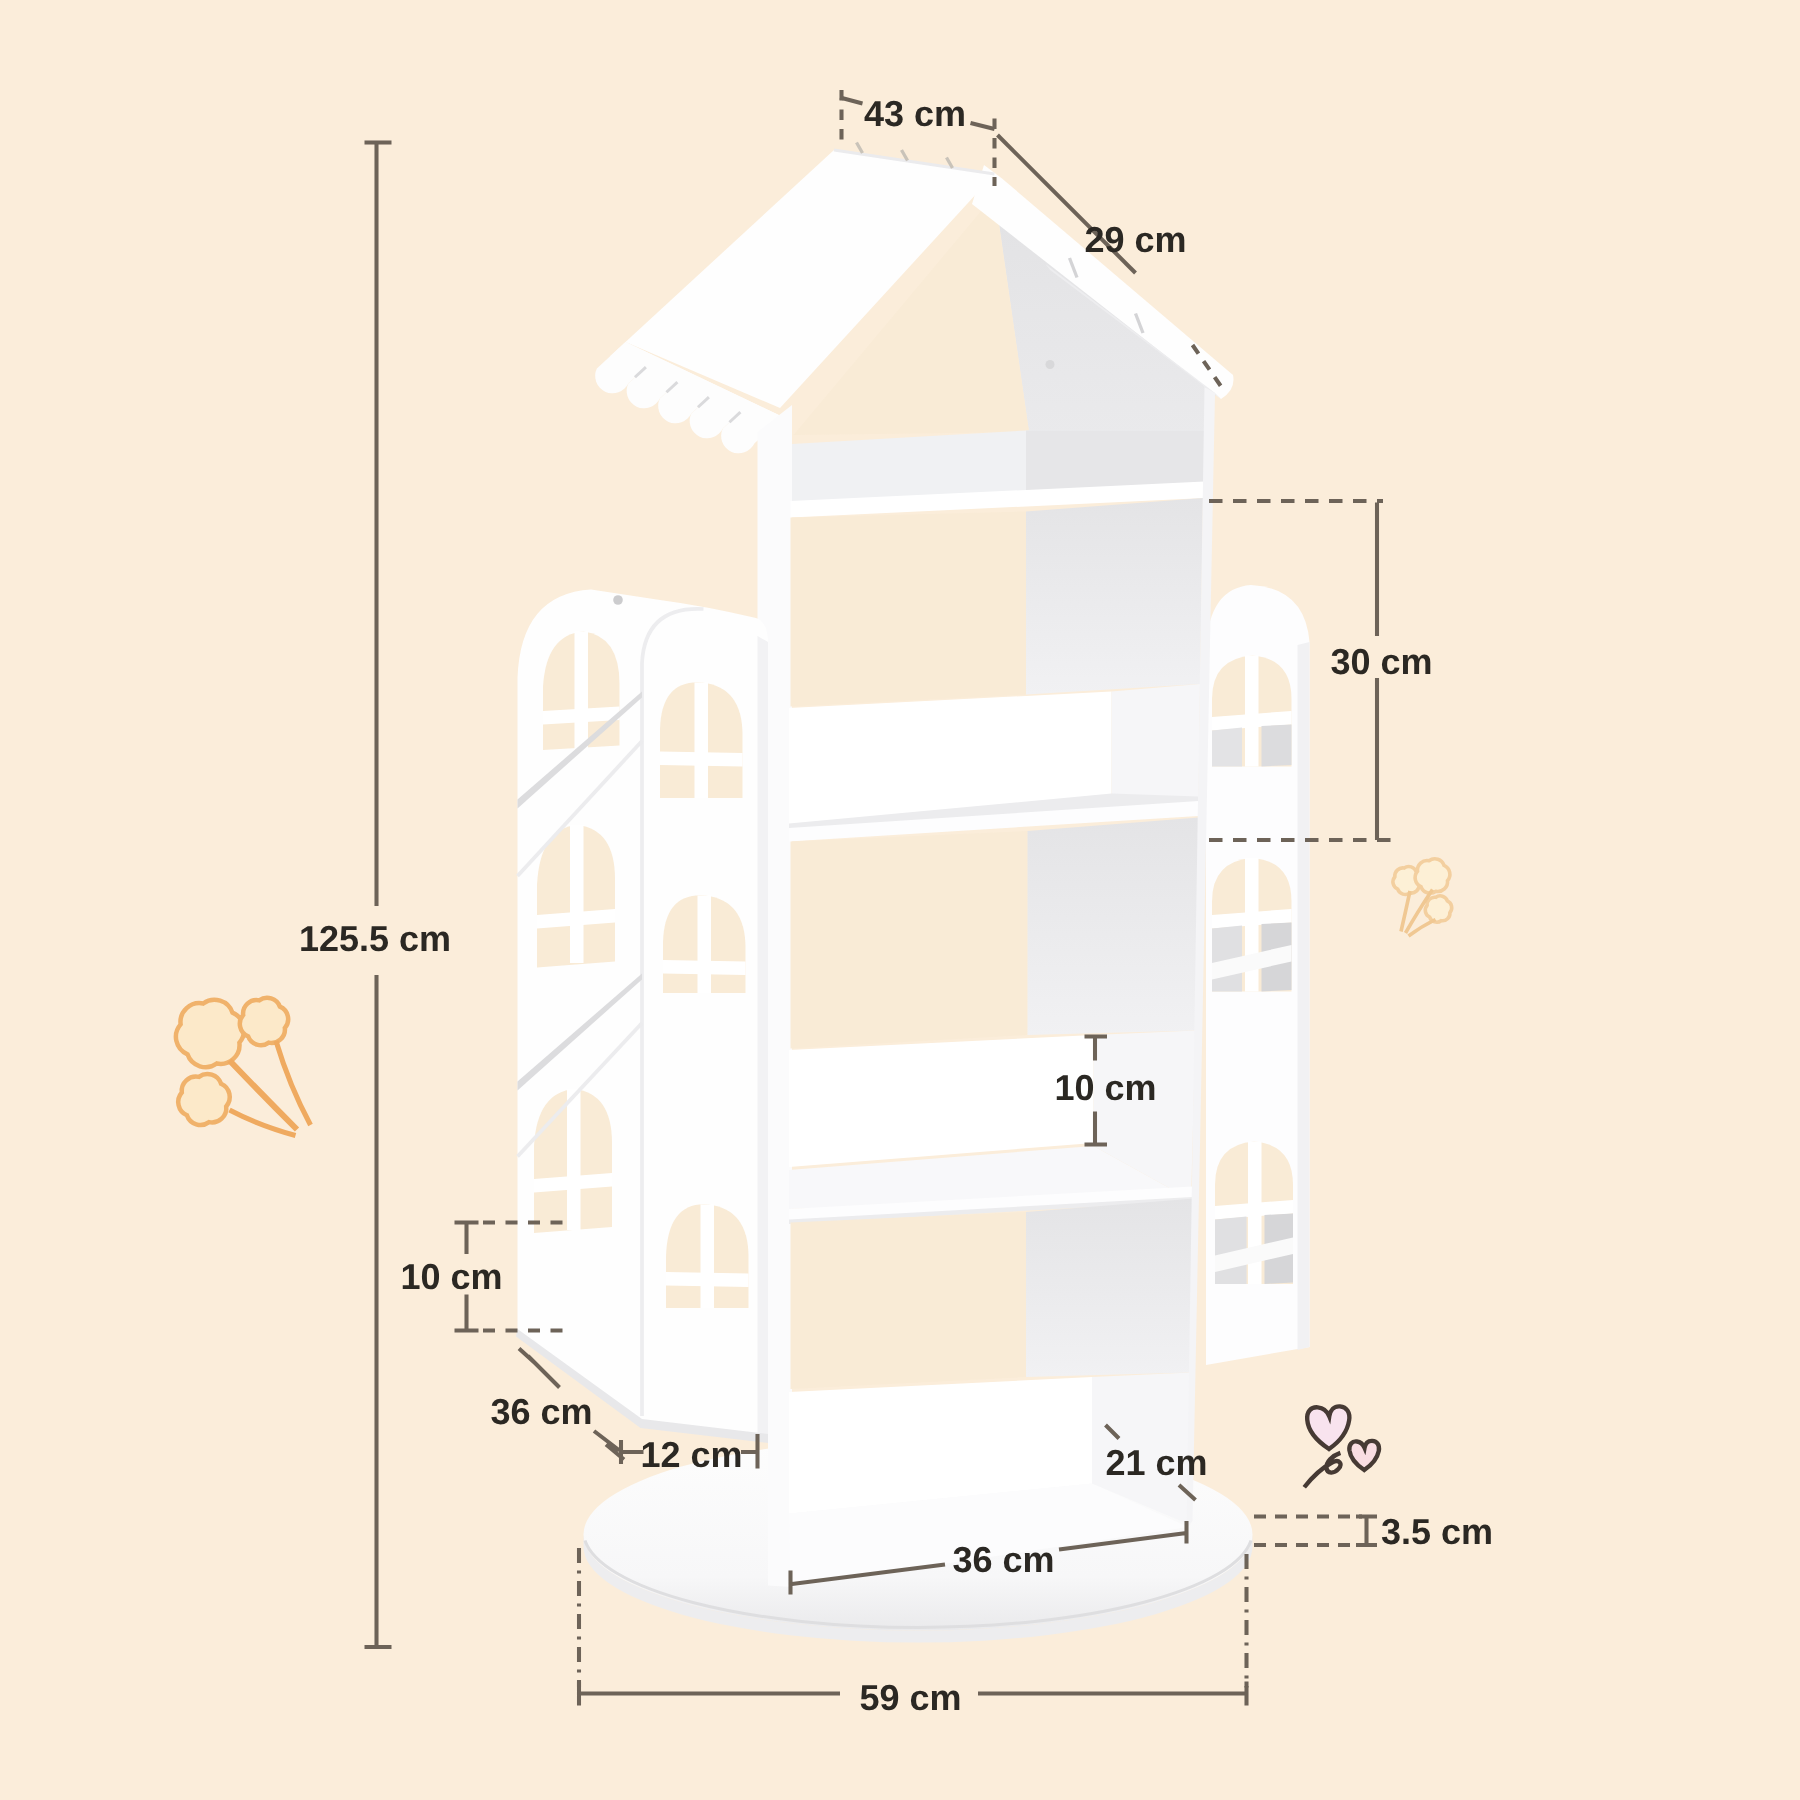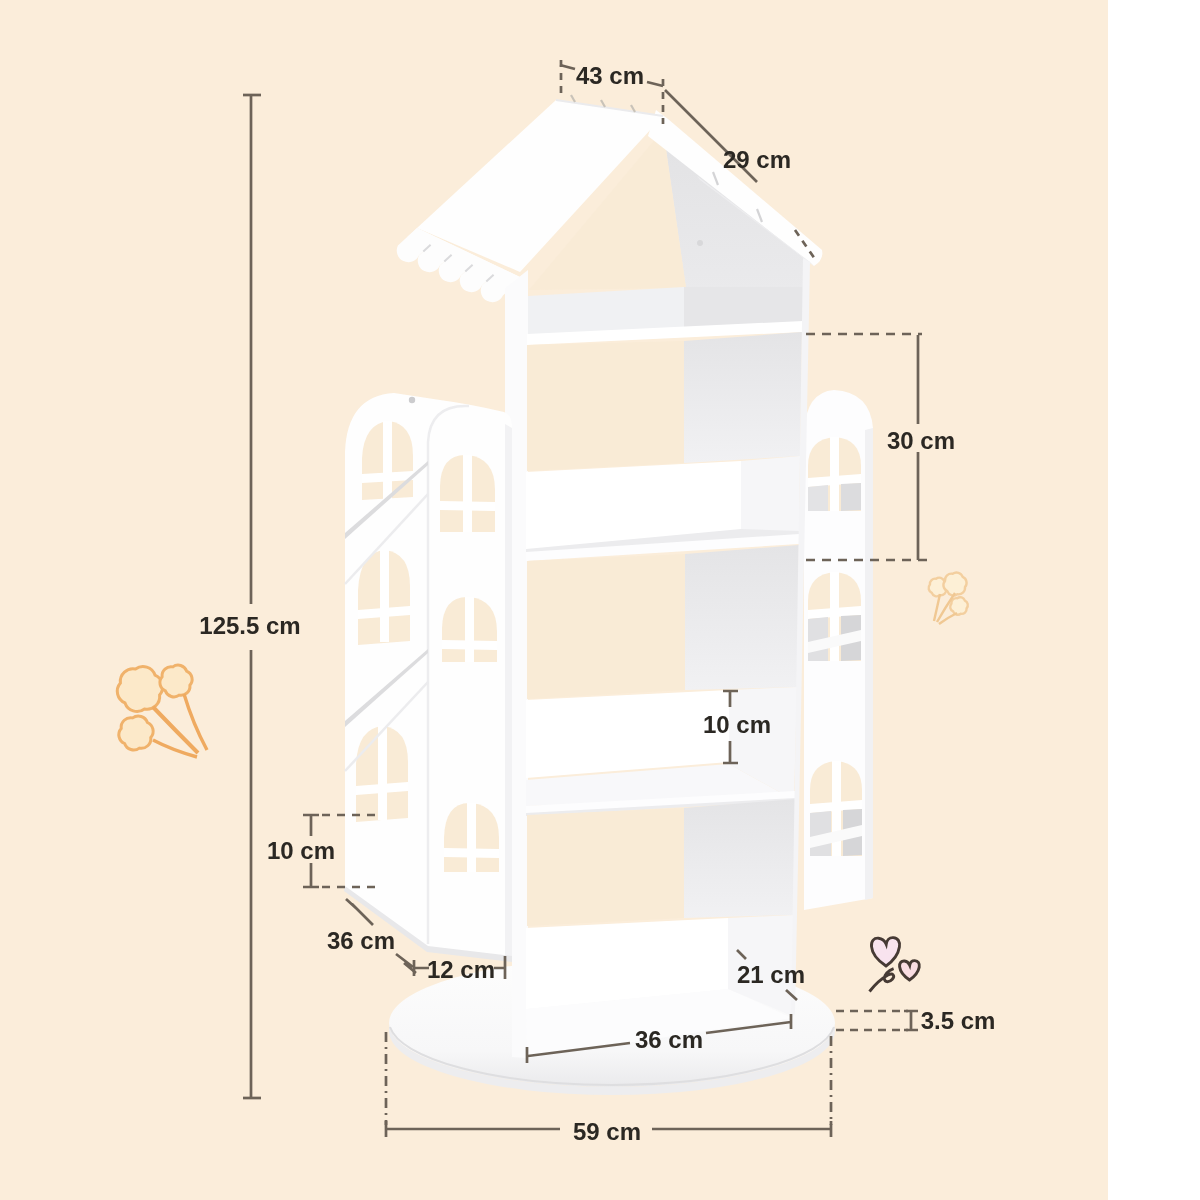--- a/index.html
+++ b/index.html
@@ -1,16 +1,16 @@
 <!DOCTYPE html>
 <html><head>
 <meta charset="utf-8">
 <style>
   html,body{margin:0;padding:0;}
-  .stage{width:1108px;height:1200px;background:#fbedda;position:relative;overflow:hidden;}
+  .stage{width:1200px;height:1200px;background:#fbedda;position:relative;overflow:hidden;}
   svg{position:absolute;top:0;left:0;}
   text{font-family:"Liberation Sans", sans-serif; fill:#2b2823; font-weight:bold;}
 </style>
 </head>
 <body>
 <div class="stage">
 <svg width="1200" height="1200" viewBox="0 0 1200 1200">
 <defs>
   <linearGradient id="wallg" x1="0" y1="0" x2="0" y2="1">
     <stop offset="0" stop-color="#e4e4e6"></stop>

